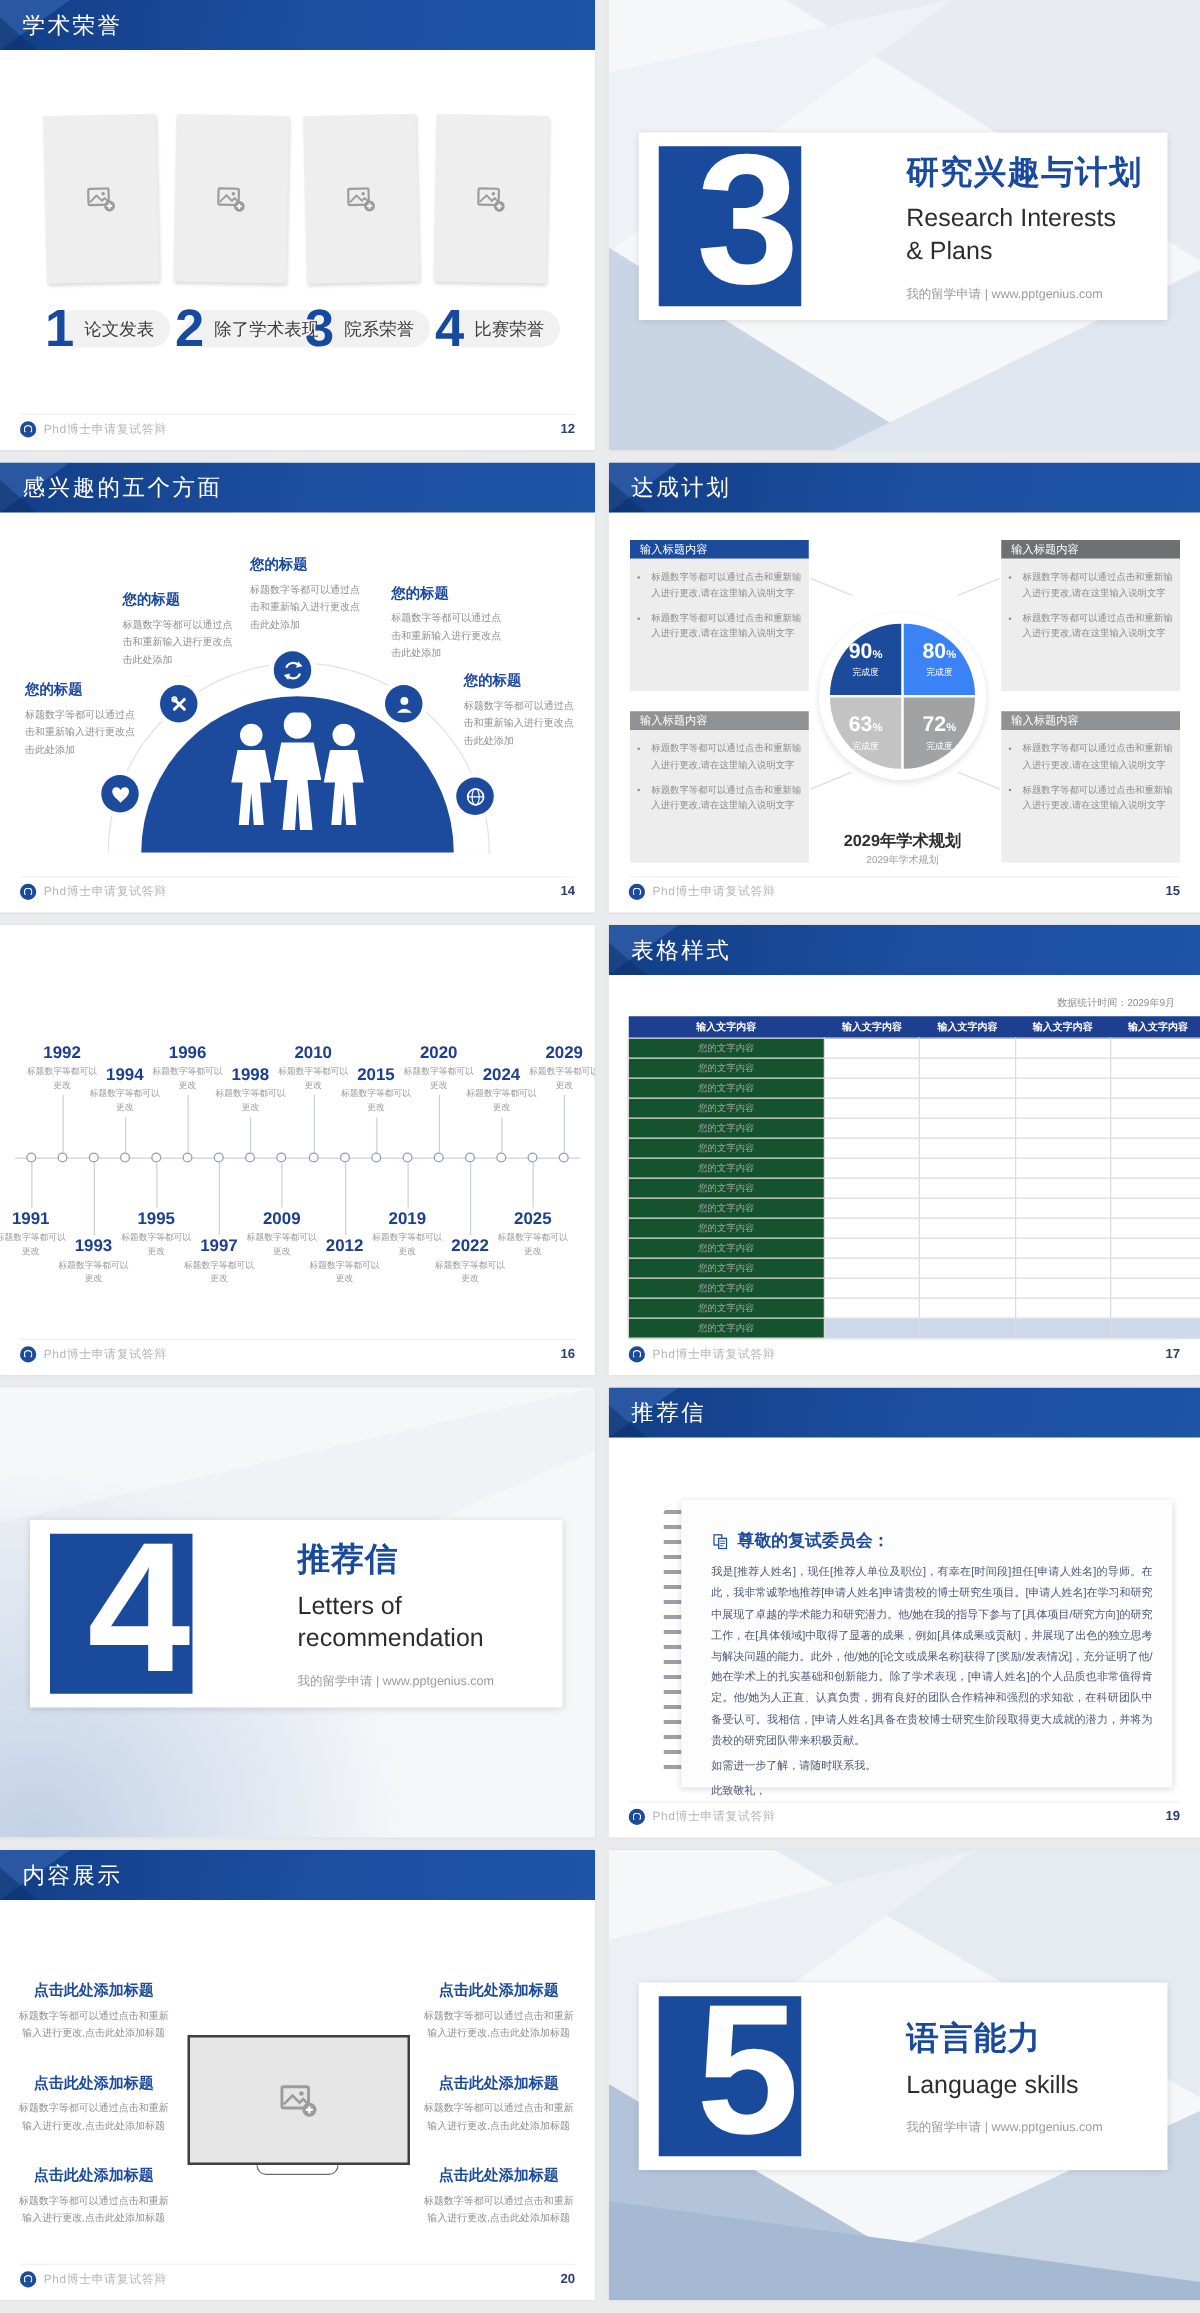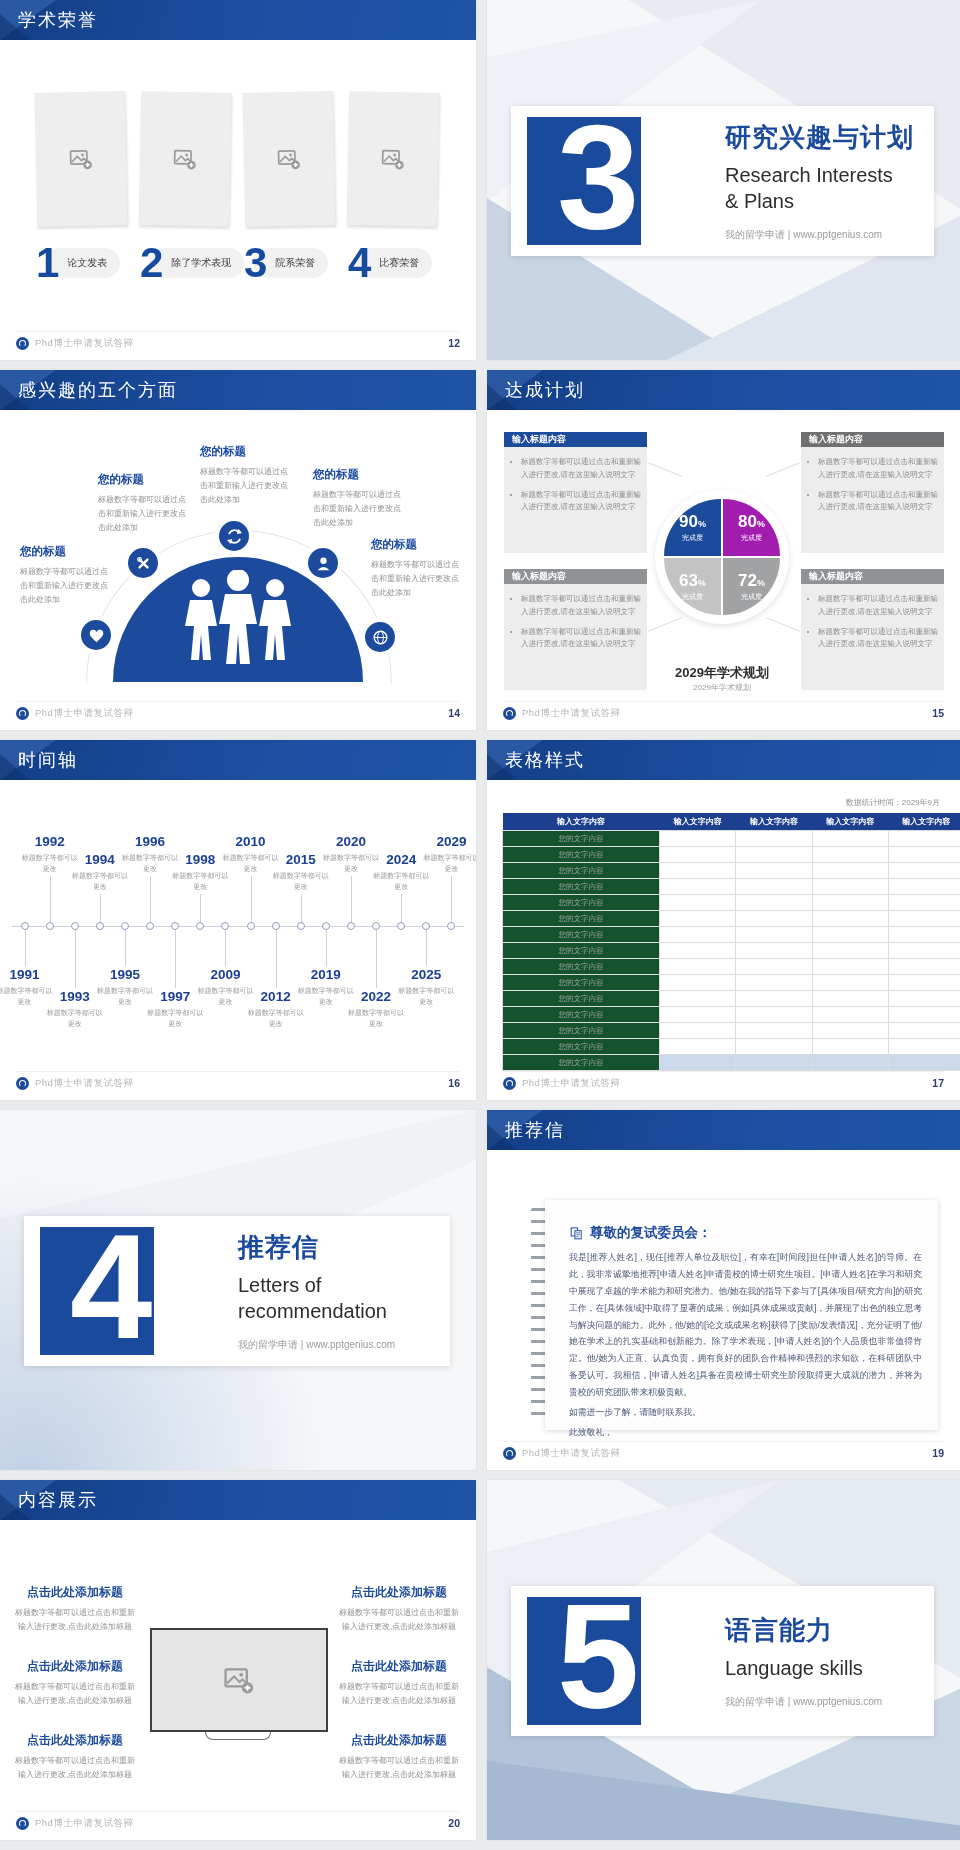--- a/index.html
+++ b/index.html
@@ -32,21 +32,21 @@
   .s12-col{width:90px;flex:0 0 auto;}
   .ph-card{width:90px;height:134px;background:#efeeee;box-shadow:1px 2px 3px rgba(0,0,0,.14);
            display:flex;align-items:center;justify-content:center;}
   .s12-col:nth-of-type(odd) .ph-card{transform:rotate(-1.3deg);}
   .s12-col:nth-of-type(even) .ph-card{transform:rotate(1.1deg);}
   .img-ico{width:26px;height:26px;}
   .npill{position:relative;display:inline-flex;align-items:center;margin-top:20px;white-space:nowrap;}
   .npill .n{position:relative;z-index:2;font-size:42px;line-height:34px;font-weight:800;
             color:#164a9e;font-family:"Liberation Sans","DejaVu Sans",sans-serif;}
   .npill .t{background:#f1f1f1;border-radius:16px;height:30px;line-height:30px;
-            padding:0 13px 0 22px;margin-left:-14px;font-size:10px;color:#3d3d3d;}
+            padding:0 13px 0 22px;margin-left:-14px;font-size:14px;color:#3d3d3d;}
 
   
   .divider{background:#f6f7f9;}
   .div-bg,.div-bg i{position:absolute;inset:0;}
   .div-bg i{display:block;}
   .bg13 .p1{clip-path:polygon(30% 0,100% 0,100% 58%);background:#e8ecf2;}
   .bg13 .p2{clip-path:polygon(0 16%,58% 0,0 56%);background:#eef1f6;}
   .bg13 .p3{clip-path:polygon(0 55%,55% 100%,0 100%);background:#c9d5e5;}
   .bg13 .p4{clip-path:polygon(100% 60%,100% 100%,38% 100%);background:#dfe6ef;}
   .bg18 .p1{clip-path:polygon(0 30%,100% 0,100% 14%,0 72%);background:#f0f2f5;}
@@ -87,38 +87,38 @@
   .s14-g p{margin:0;font-size:8px;color:#8f8f8f;line-height:1.75;}
   .s14-g[data-pos="top"]{left:200px;top:74px;}
   .s14-g[data-pos="ul"]{left:98px;top:102px;}
   .s14-g[data-pos="ur"]{left:313px;top:97px;}
   .s14-g[data-pos="l"]{left:20px;top:174px;}
   .s14-g[data-pos="r"]{left:371px;top:167px;}
 
   
   .s15-box{position:absolute;width:143px;}
   .s15-box h5{margin:0;height:15px;line-height:15px;padding-left:8px;font-size:9px;
-              font-weight:bold;color:#fff;}
+              font-weight:normal;color:#fff;}
   .s15-box[data-pos="tl"] h5{background:#1d4b9c;}
   .s15-box[data-pos="tr"] h5{background:#6e7072;}
   .s15-box[data-pos="bl"] h5{background:#909396;}
   .s15-box[data-pos="br"] h5{background:#909396;}
   .s15-box ul{margin:0;padding:9px 6px 9px 17px;background:#ededed;min-height:88px;}
   .s15-box li{font-size:7.5px;color:#8d8d8d;line-height:1.7;margin-bottom:7px;}
   .s15-box[data-pos="tl"]{left:17px;top:62px;}
   .s15-box[data-pos="tr"]{left:314px;top:62px;}
   .s15-box[data-pos="bl"]{left:17px;top:199px;}
   .s15-box[data-pos="br"]{left:314px;top:199px;}
   .qring{position:absolute;left:168px;top:120px;width:134px;height:134px;border-radius:50%;
          background:#fff;box-shadow:0 2px 6px rgba(0,0,0,.12);}
   .qwrap{position:absolute;left:177px;top:129px;width:116px;height:116px;}
   .qcell{position:absolute;width:57px;height:57px;display:flex;flex-direction:column;
          align-items:center;justify-content:center;color:#fff;}
   .qcell[data-pos="q1"]{left:0;top:0;background:#1d4b9c;border-radius:100% 0 0 0;}
-  .qcell[data-pos="q2"]{right:0;top:0;background:#a21caf;border-radius:0 100% 0 0;margin-left:16px;}
+  .qcell[data-pos="q2"]{right:0;top:0;background:#3b82f6;border-radius:0 100% 0 0;margin-left:16px;}
   .qcell[data-pos="q3"]{left:0;bottom:0;background:#c3c3c3;border-radius:0 0 0 100%;}
   .qcell[data-pos="q4"]{right:0;bottom:0;background:#a0a2a4;border-radius:0 0 100% 0;}
   .qcell .pct{font-size:17px;font-weight:bold;line-height:1;}
   .qcell .unit{font-size:9px;font-weight:bold;}
   .qcell .ql{font-size:7px;margin-top:2px;}
   .cl{position:absolute;width:36px;height:1px;background:#dedede;}
   .cl1{left:160px;top:99px;transform:rotate(22deg);}
   .cl2{left:278px;top:99px;transform:rotate(-22deg);}
   .cl3{left:160px;top:254px;transform:rotate(-22deg);}
   .cl4{left:278px;top:254px;transform:rotate(22deg);}
@@ -459,23 +459,20 @@
     <div class="cap2">2029年学术规划</div>
 
     <footer class="s-foot">
       <span class="logo"></span>
       <span class="brand">Phd博士申请复试答辩</span>
       <span class="pageno">15</span>
     </footer>
   </section>
 
   <section class="slide">
-    <header class="s-head">
-      <h2 class="s-title">时间轴</h2>
-    </header>
     <div class="tl">
 
         <div class="tl-item" data-tier="b-hi">
           <i class="tl-line"></i>
           <i class="tl-dot"></i>
           <div class="tl-lab">
             <span class="y">1991</span>
             <span class="c">标题数字等都可以更改</span>
           </div>
         </div>

